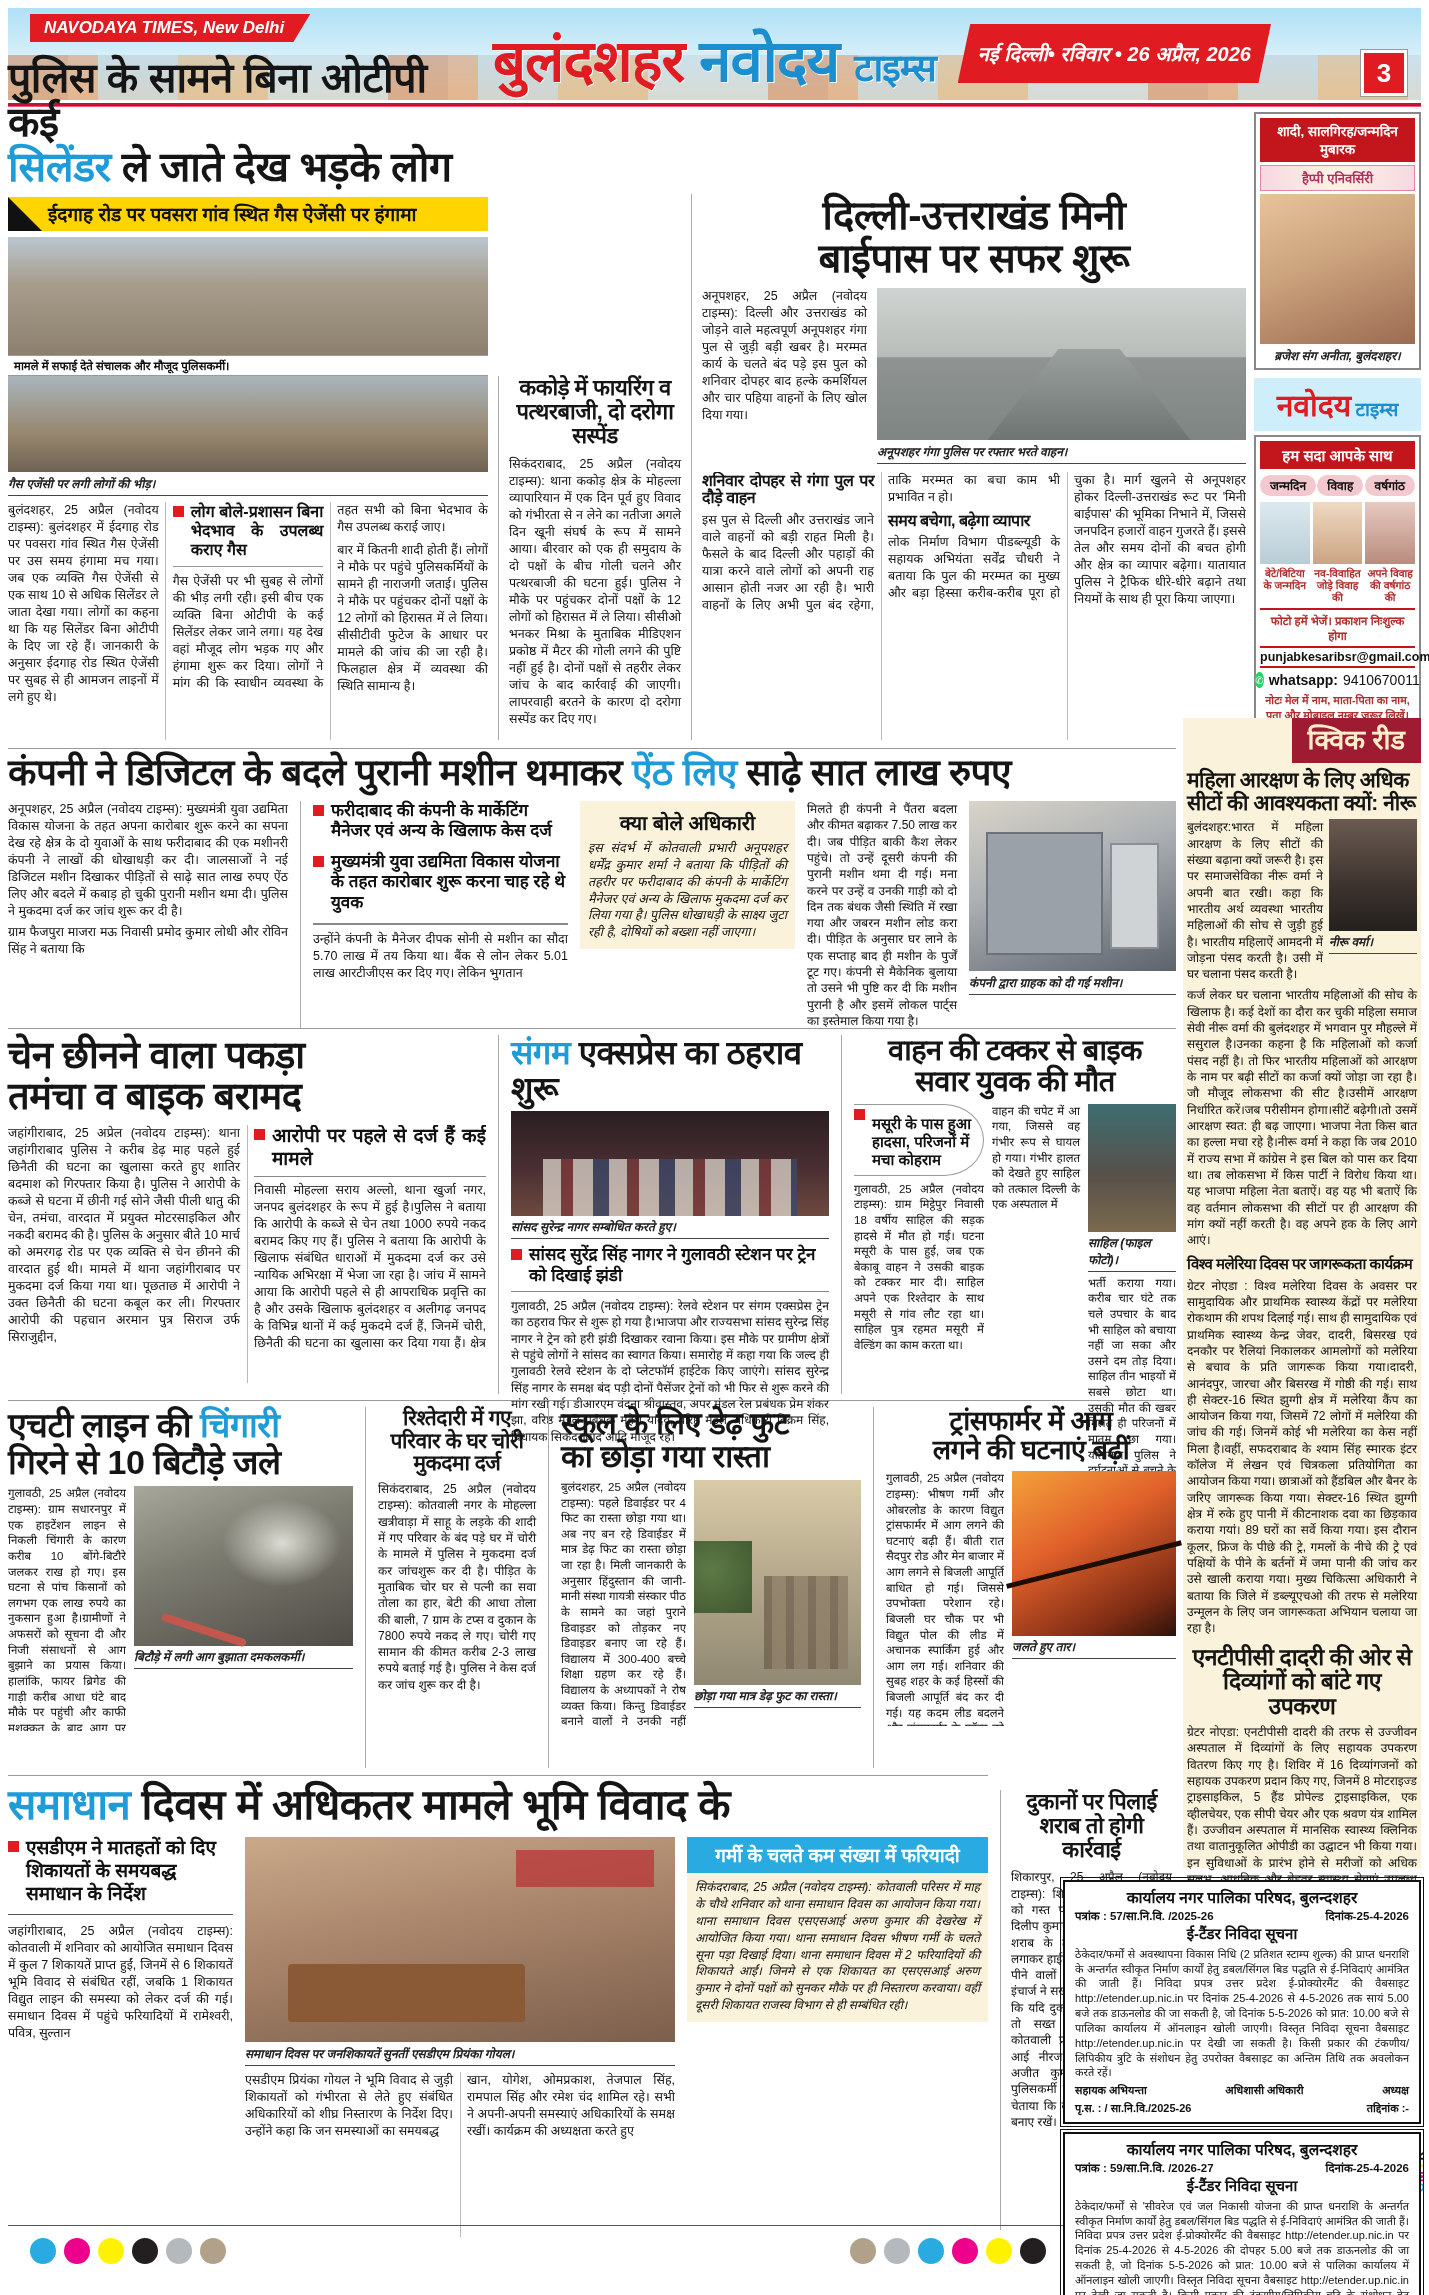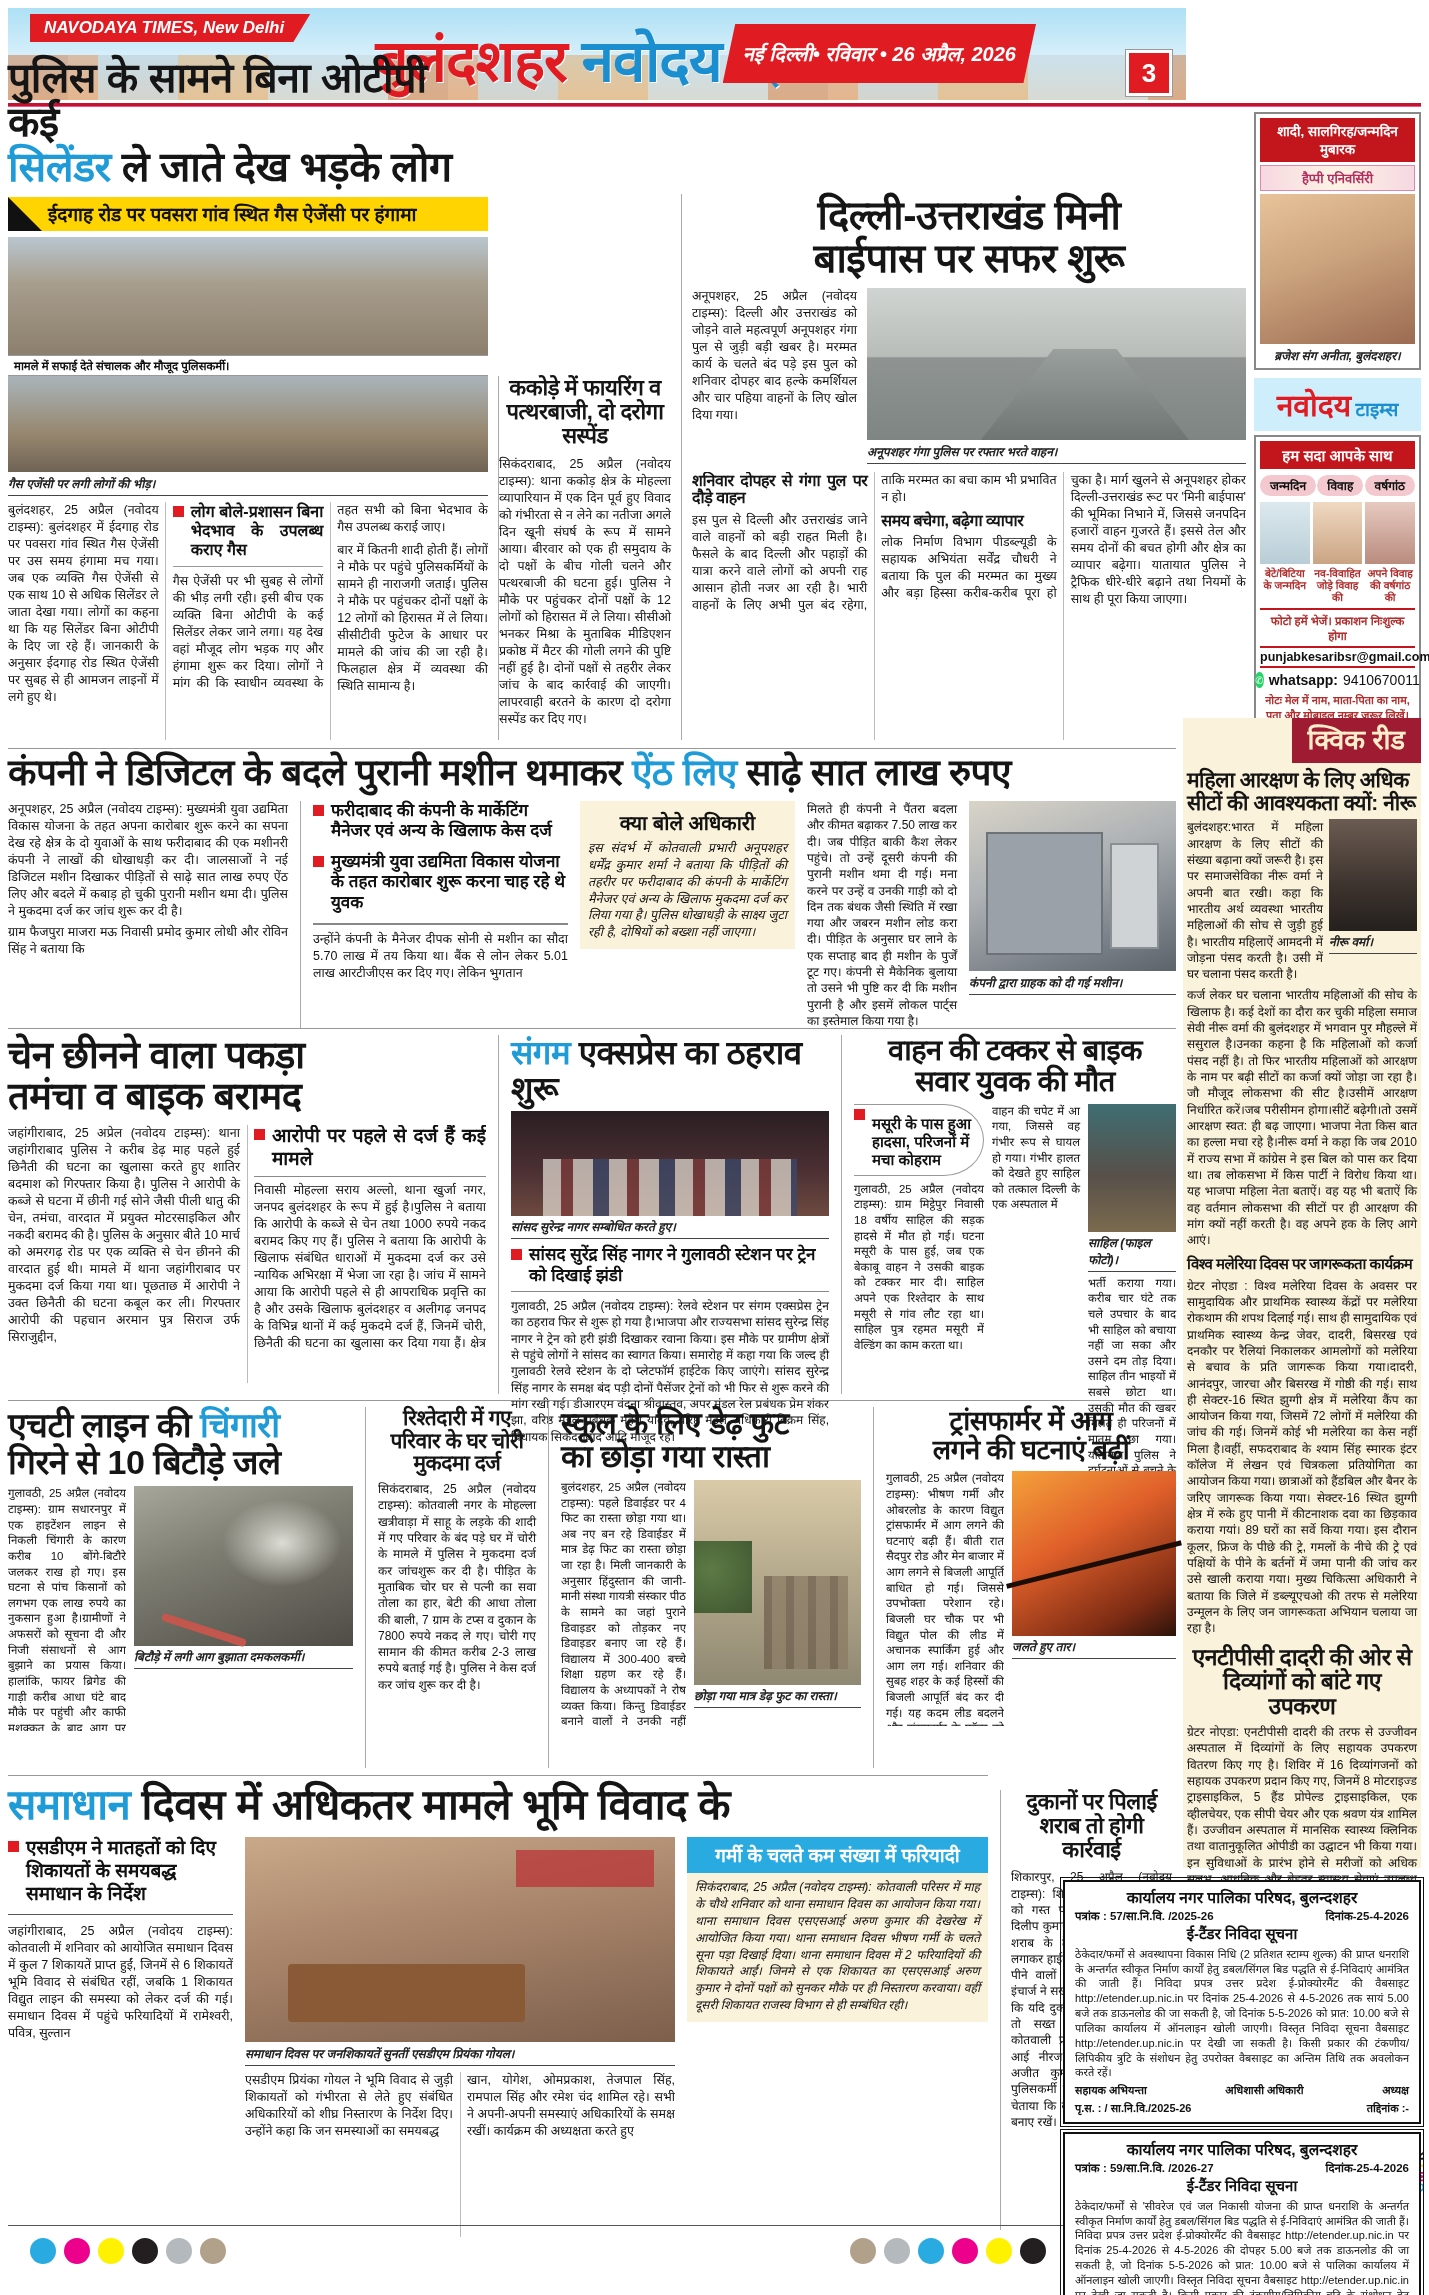--- a/index.html
+++ b/index.html
@@ -29,21 +29,21 @@
   .dot{width:26px;height:26px;border-radius:50%;}
   .pill{background:#f3c9cf;border-radius:12px;padding:2px 10px;font-weight:bold;font-size:12px;}
   .smallcap{font-size:10.5px;font-weight:bold;text-align:center;line-height:1.15;}
   .kicker{background:#ffd400;color:#111;font-weight:bold;}
 </style>
 </head>
 <body>
 
 <div id="page">
 
-  <div class="abs" style="left:8px;top:8px;width:1178px;height:92px;background:linear-gradient(180deg,#aee0f5 0%,#d9f0fb 55%,#f3e2c8 100%);overflow:hidden;">
+  <div class="abs" style="left:8px;top:8px;width:1413px;height:92px;background:linear-gradient(180deg,#aee0f5 0%,#d9f0fb 55%,#f3e2c8 100%);overflow:hidden;">
     <div class="abs" style="left:0;bottom:0;width:100%;height:45px;background:repeating-linear-gradient(90deg,#c77f52 0 60px,#d9925f 60px 90px,#b9c9d1 90px 170px,#d9a96e 170px 260px,#c2d4dc 260px 380px);opacity:.55;"></div>
     <div class="abs" style="left:22px;top:6px;background:#e01b22;color:#fff;font-weight:bold;font-style:italic;font-size:17px;padding:4px 26px 4px 14px;clip-path:polygon(0 0,100% 0,94% 100%,0 100%);">NAVODAYA TIMES, New Delhi</div>
     <div class="abs" style="left:0;right:0;top:24px;text-align:center;font-weight:bold;font-size:58px;line-height:1;letter-spacing:-1px;">
       <span style="color:#e01b22;text-shadow:1px 1px 0 #fff;">बुलंदशहर</span>
       <span style="color:#1b8ed0;text-shadow:1px 1px 0 #fff;">नवोदय</span>
       <span style="color:#1b8ed0;font-size:38px;text-shadow:1px 1px 0 #fff;">टाइम्स</span>
     </div>
     <div class="abs" style="right:150px;top:16px;background:#e01b22;color:#fff;font-weight:bold;font-style:italic;font-size:20px;padding:16px 20px;clip-path:polygon(4% 0,100% 0,96% 100%,0 100%);">नई दिल्ली• रविवार • 26 अप्रैल, 2026</div>
     <div class="abs" style="right:14px;bottom:4px;width:40px;height:40px;background:#e01b22;border:3px solid #fff;box-shadow:0 0 0 1px #999;color:#fff;font-weight:bold;font-size:26px;display:flex;align-items:center;justify-content:center;">3</div>
   </div>
@@ -65,21 +65,21 @@
       <div class="ph" style="height:96px;background:linear-gradient(180deg,#a9b4ba 0%,#97876f 60%,#6f6354 100%);"></div>
       <div class="cap caprule" style="margin:3px 0 6px;">गैस एजेंसी पर लगी लोगों की भीड़।</div>
       <div class="cols3 bodytxt" style="height:238px;overflow:hidden;">
         <p style="margin:0 0 6px;">बुलंदशहर, 25 अप्रैल (नवोदय टाइम्स): बुलंदशहर में ईदगाह रोड पर पवसरा गांव स्थित गैस ऐजेंसी पर उस समय हंगामा मच गया। जब एक व्यक्ति गैस ऐजेंसी से एक साथ 10 से अधिक सिलेंडर ले जाता देखा गया। लोगों का कहना था कि यह सिलेंडर बिना ओटीपी के दिए जा रहे हैं। जानकारी के अनुसार ईदगाह रोड स्थित ऐजेंसी पर सुबह से ही आमजन लाइनों में लगे हुए थे।</p>
         <p class="bullet" style="font-size:16px;margin:6px 0;border-bottom:1px solid #999;padding-bottom:6px;">लोग बोले-प्रशासन बिना भेदभाव के उपलब्ध कराए गैस</p>
         <p style="margin:0 0 6px;">गैस ऐजेंसी पर भी सुबह से लोगों की भीड़ लगी रही। इसी बीच एक व्यक्ति बिना ओटीपी के कई सिलेंडर लेकर जाने लगा। यह देख वहां मौजूद लोग भड़क गए और हंगामा शुरू कर दिया। लोगों ने मांग की कि स्वाधीन व्यवस्था के तहत सभी को बिना भेदभाव के गैस उपलब्ध कराई जाए।</p>
         <p style="margin:0;">बार में कितनी शादी होती हैं। लोगों ने मौके पर पहुंचे पुलिसकर्मियों के सामने ही नाराजगी जताई। पुलिस ने मौके पर पहुंचकर दोनों पक्षों के 12 लोगों को हिरासत में ले लिया। सीसीटीवी फुटेज के आधार पर मामले की जांच की जा रही है। फिलहाल क्षेत्र में व्यवस्था की स्थिति सामान्य है।</p>
       </div>
     </div>
 
-    <div class="vr" style="width:172px;flex:none;">
+    <div class="vr" style="width:172px;flex:none;padding-left:10px;">
       <div class="hl" style="font-size:22px;text-align:center;">ककोड़े में फायरिंग व पत्थरबाजी, दो दरोगा सस्पेंड</div>
       <p class="bodytxt" style="margin-top:8px;">सिकंदराबाद, 25 अप्रैल (नवोदय टाइम्स): थाना ककोड़ क्षेत्र के मोहल्ला व्यापारियान में एक दिन पूर्व हुए विवाद को गंभीरता से न लेने का नतीजा अगले दिन खूनी संघर्ष के रूप में सामने आया। बीरवार को एक ही समुदाय के दो पक्षों के बीच गोली चलने और पत्थरबाजी की घटना हुई। पुलिस ने मौके पर पहुंचकर दोनों पक्षों के 12 लोगों को हिरासत में ले लिया। सीसीओ भनकर मिश्रा के मुताबिक मीडिएशन प्रकोष्ठ में मैटर की गोली लगने की पुष्टि नहीं हुई है। दोनों पक्षों से तहरीर लेकर जांच के बाद कार्रवाई की जाएगी। लापरवाही बरतने के कारण दो दरोगा सस्पेंड कर दिए गए।</p>
     </div>
 
     <div class="vr" style="flex:1;padding-left:10px;">
       <div class="hl" style="font-size:40px;text-align:center;">
         <span>दिल्ली-उत्तराखंड मिनी</span><br>
         <span>बाईपास पर सफर शुरू</span>
       </div>
       <div style="display:flex;gap:10px;margin-top:8px;">

